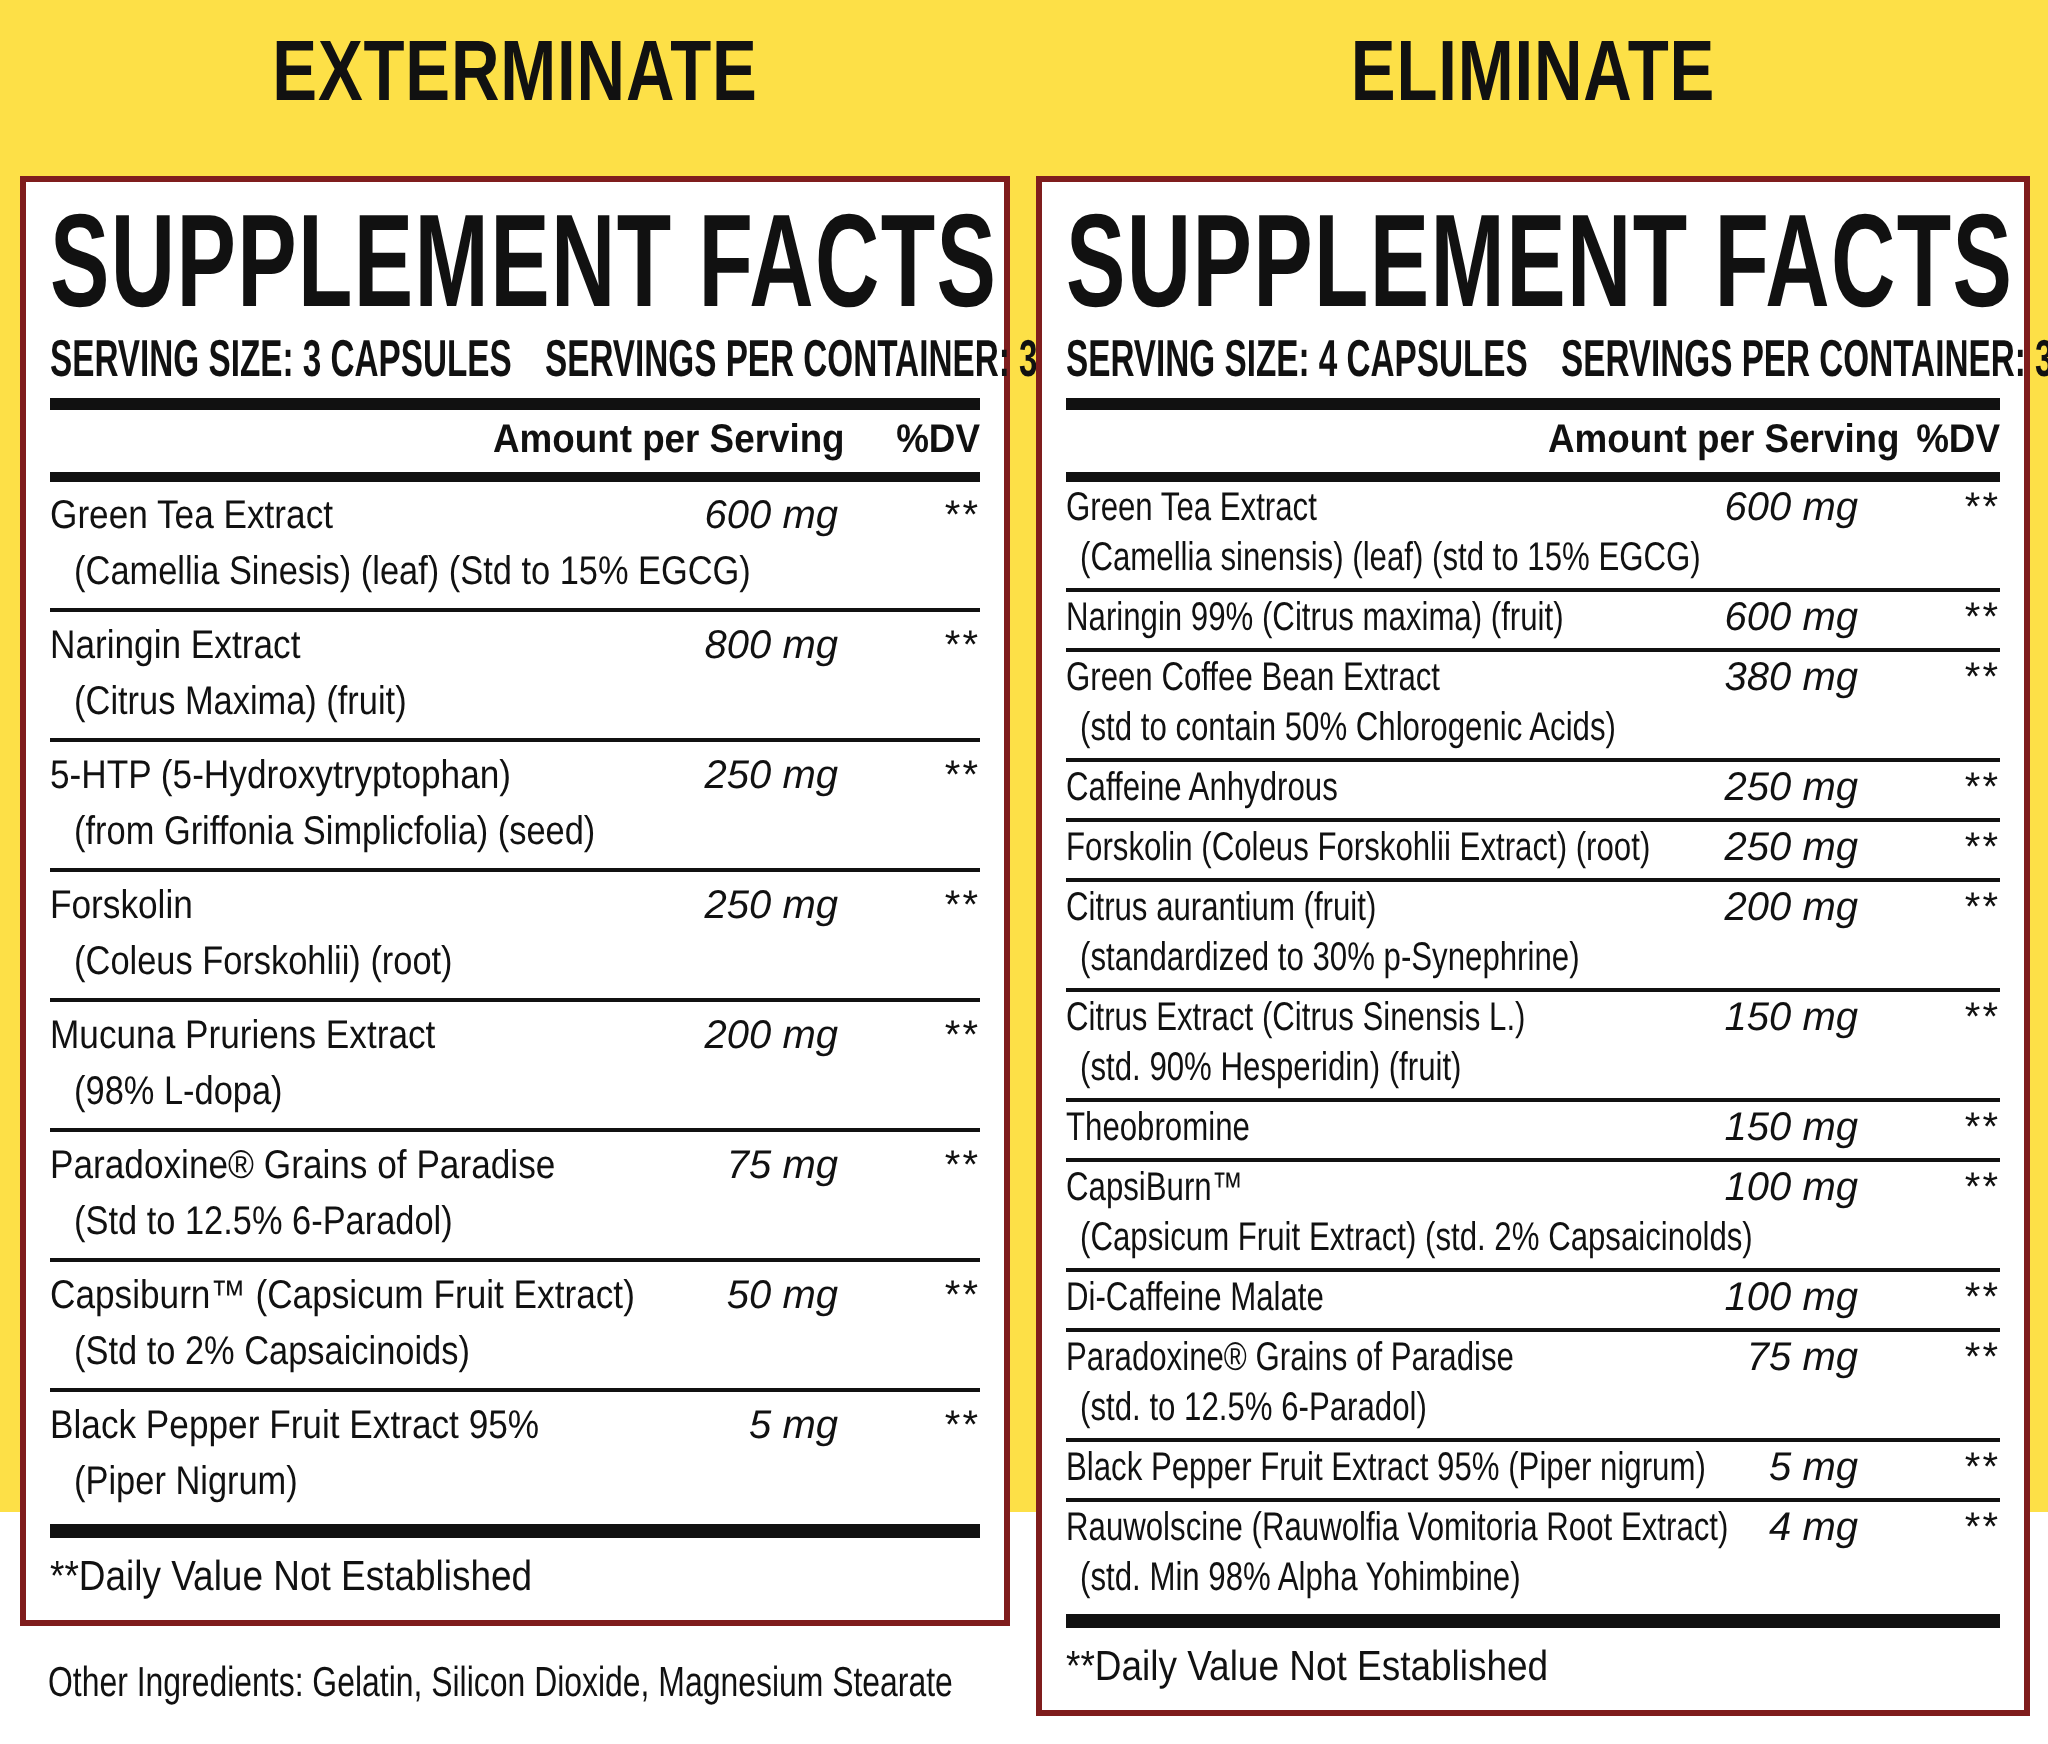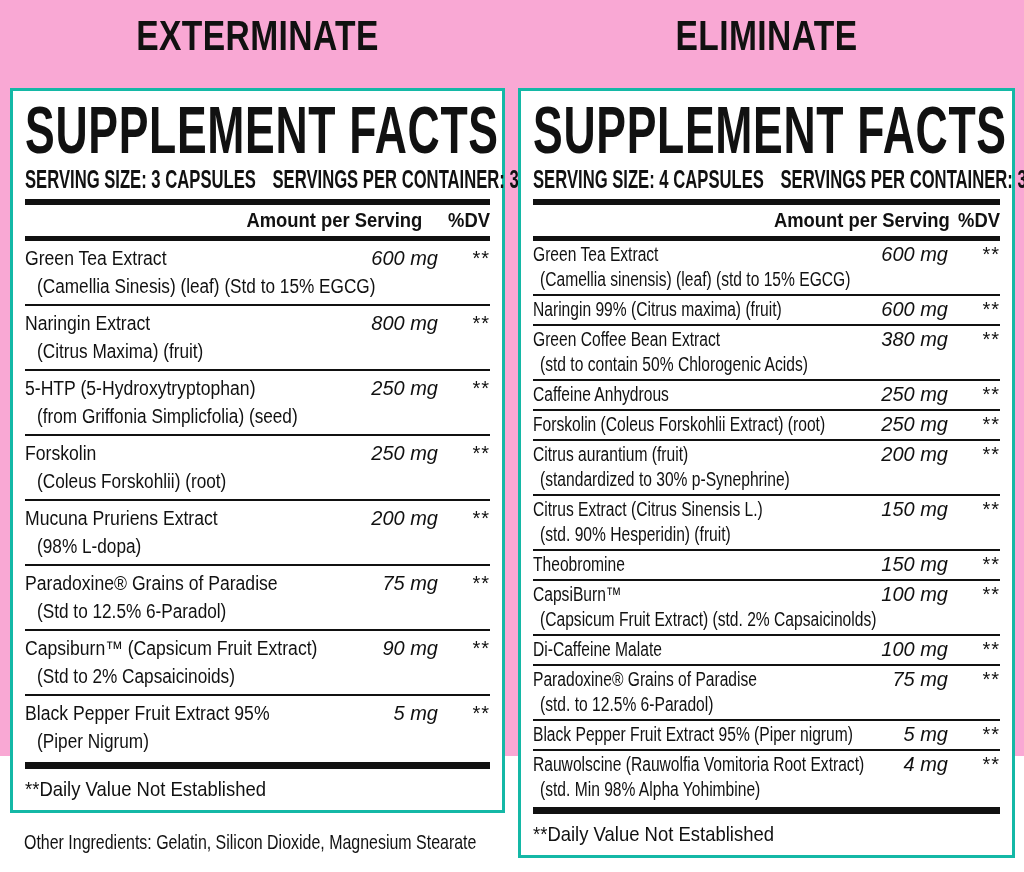--- a/index.html
+++ b/index.html
@@ -2,36 +2,36 @@
 <html><head>
 <meta charset="utf-8">
 <style>
   * { box-sizing: border-box; margin: 0; padding: 0; }
   html, body { background: #ffffff; }
   body {
     width: 1024px; height: 872px;
     font-family: "Liberation Sans", sans-serif;
     color: #111; position: relative; overflow: hidden;
   }
-  .canvas { position: relative; width: 1024px; height: 756px; background: #f9a8d4; }
+  .canvas { position: relative; width: 1024px; height: 756px; background: #fde047; }
 
   .panel { position: absolute; top: 0; }
   .panel--p0 { left: 10px;  width: 495px; }
   .panel--p1 { left: 518px; width: 497px; }
 
   .product-title {
     height: 88px; display: flex; align-items: center; justify-content: center;
     padding-bottom: 16px;
     font-size: 42px; font-weight: bold; line-height: 1;
     transform: scale(0.80, 1.02); transform-origin: center;
     white-space: nowrap; letter-spacing: 0.5px;
   }
 
   .facts {
-    border: 3px solid #14b8a6; background: #fff;
+    border: 3px solid #7f1d1d; background: #fff;
     padding: 6px 12px 0 12px;
   }
 
   .facts-title {
     font-size: 66px; font-weight: bold; line-height: 0.96;
     letter-spacing: 1px; white-space: nowrap;
     transform: scaleX(0.675); transform-origin: left center;
     margin-top: 2px;
   }
   .serving-line {
@@ -52,21 +52,21 @@
     font-weight: bold; font-size: 20px; line-height: 1.3;
     padding: 2px 0 1px 0;
     transform: scaleX(0.92); transform-origin: right center;
   }
   .panel--p0 .col-header .dv-h { margin-left: 28px; }
   .panel--p1 .col-header .dv-h { margin-left: 9px; }
 
   .rows { }
   .row + .row { border-top: 2px solid #111; }
   .row { padding: 3px 0 4px 0; }
-  .row-line { display: flex; align-items: flex-end; }
+  .row-line { display: flex; align-items: flex-end; gap: 19px; }
   .row-name { flex: 1; min-width: 0; white-space: nowrap; }
   .row-amount { width: 92px; text-align: right; white-space: nowrap; font-style: italic; }
   .row-dv { width: 52px; text-align: right; white-space: nowrap; letter-spacing: 1px; }
   .row-sub { white-space: nowrap; }
 
   .panel--p0 .row { font-size: 20px; }
   .panel--p0 .row-line { line-height: 28px; }
   .panel--p0 .row-name { transform: scaleX(0.88); transform-origin: left center; }
   .panel--p0 .row-sub  { line-height: 28px; padding-left: 14px;
                          transform: scaleX(0.86); transform-origin: left center; }
@@ -166,21 +166,21 @@
               <span class="row-name">Paradoxine® Grains of Paradise</span>
               <span class="row-amount">75 mg</span>
               <span class="row-dv">**</span>
             </div>
             <div class="row-sub">(Std to 12.5% 6-Paradol)</div>
           </div>
 
           <div class="row">
             <div class="row-line">
               <span class="row-name">Capsiburn™ (Capsicum Fruit Extract)</span>
-              <span class="row-amount">90 mg</span>
+              <span class="row-amount">50 mg</span>
               <span class="row-dv">**</span>
             </div>
             <div class="row-sub">(Std to 2% Capsaicinoids)</div>
           </div>
 
           <div class="row">
             <div class="row-line">
               <span class="row-name">Black Pepper Fruit Extract 95%</span>
               <span class="row-amount">5 mg</span>
               <span class="row-dv">**</span>

